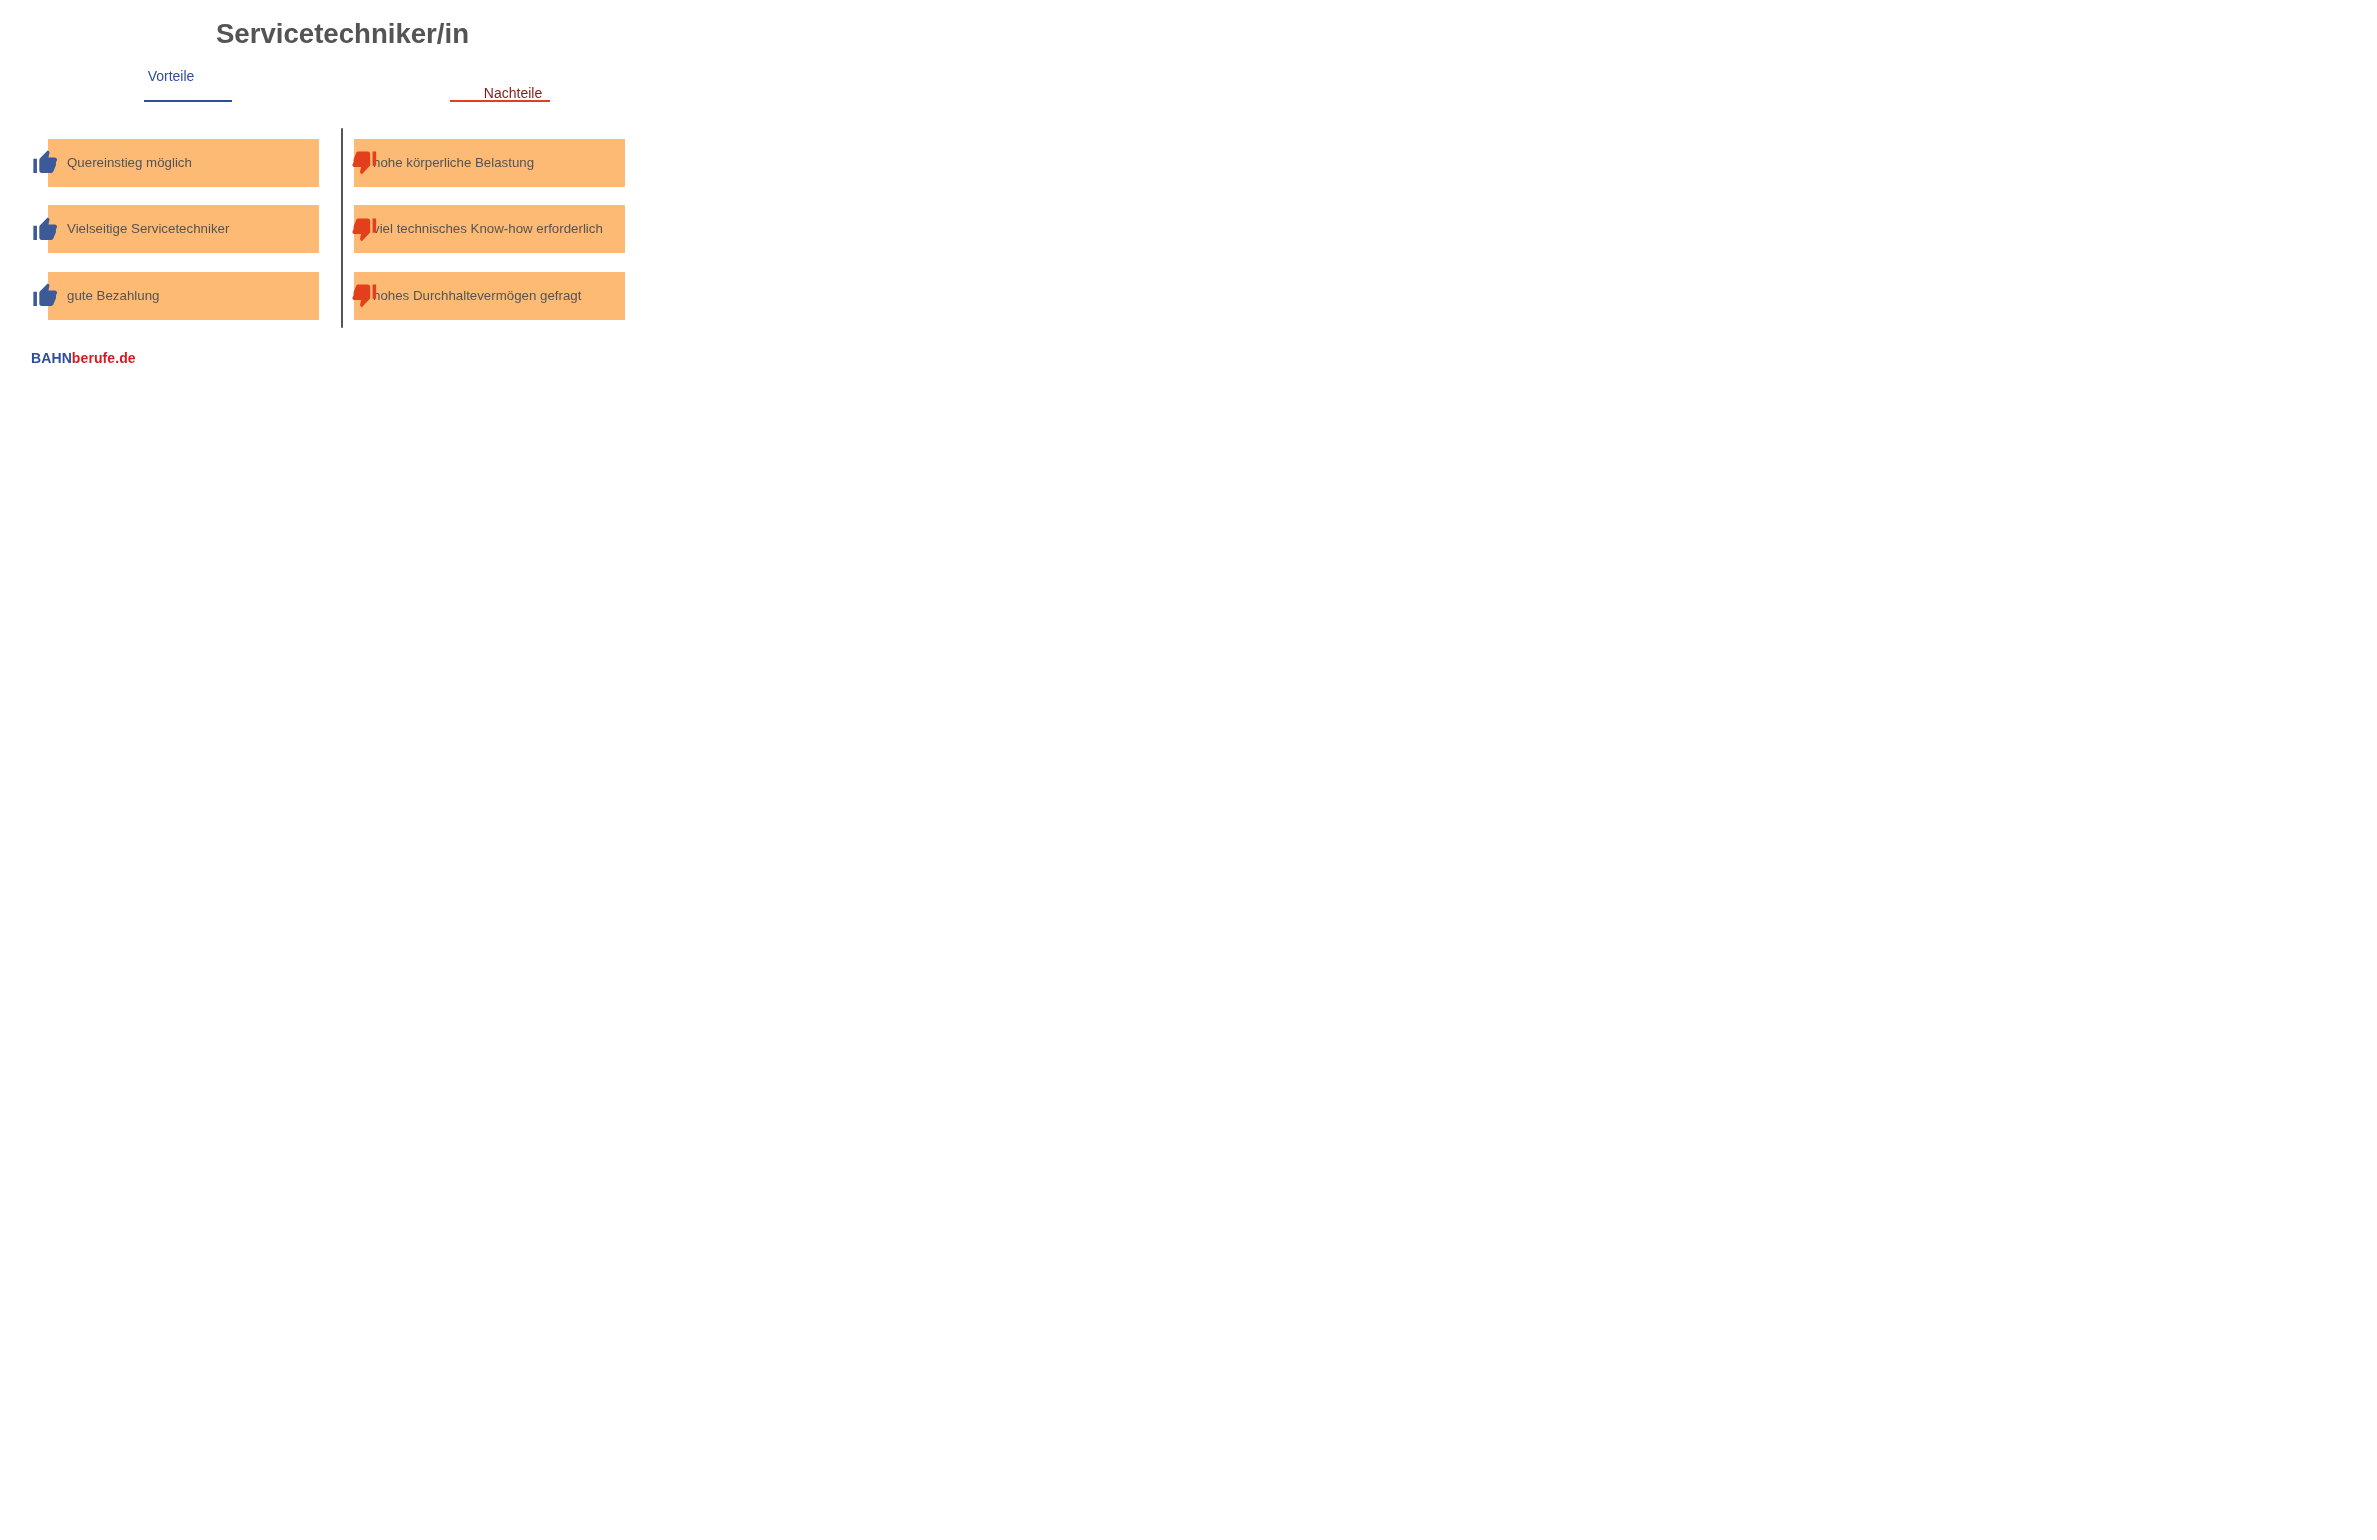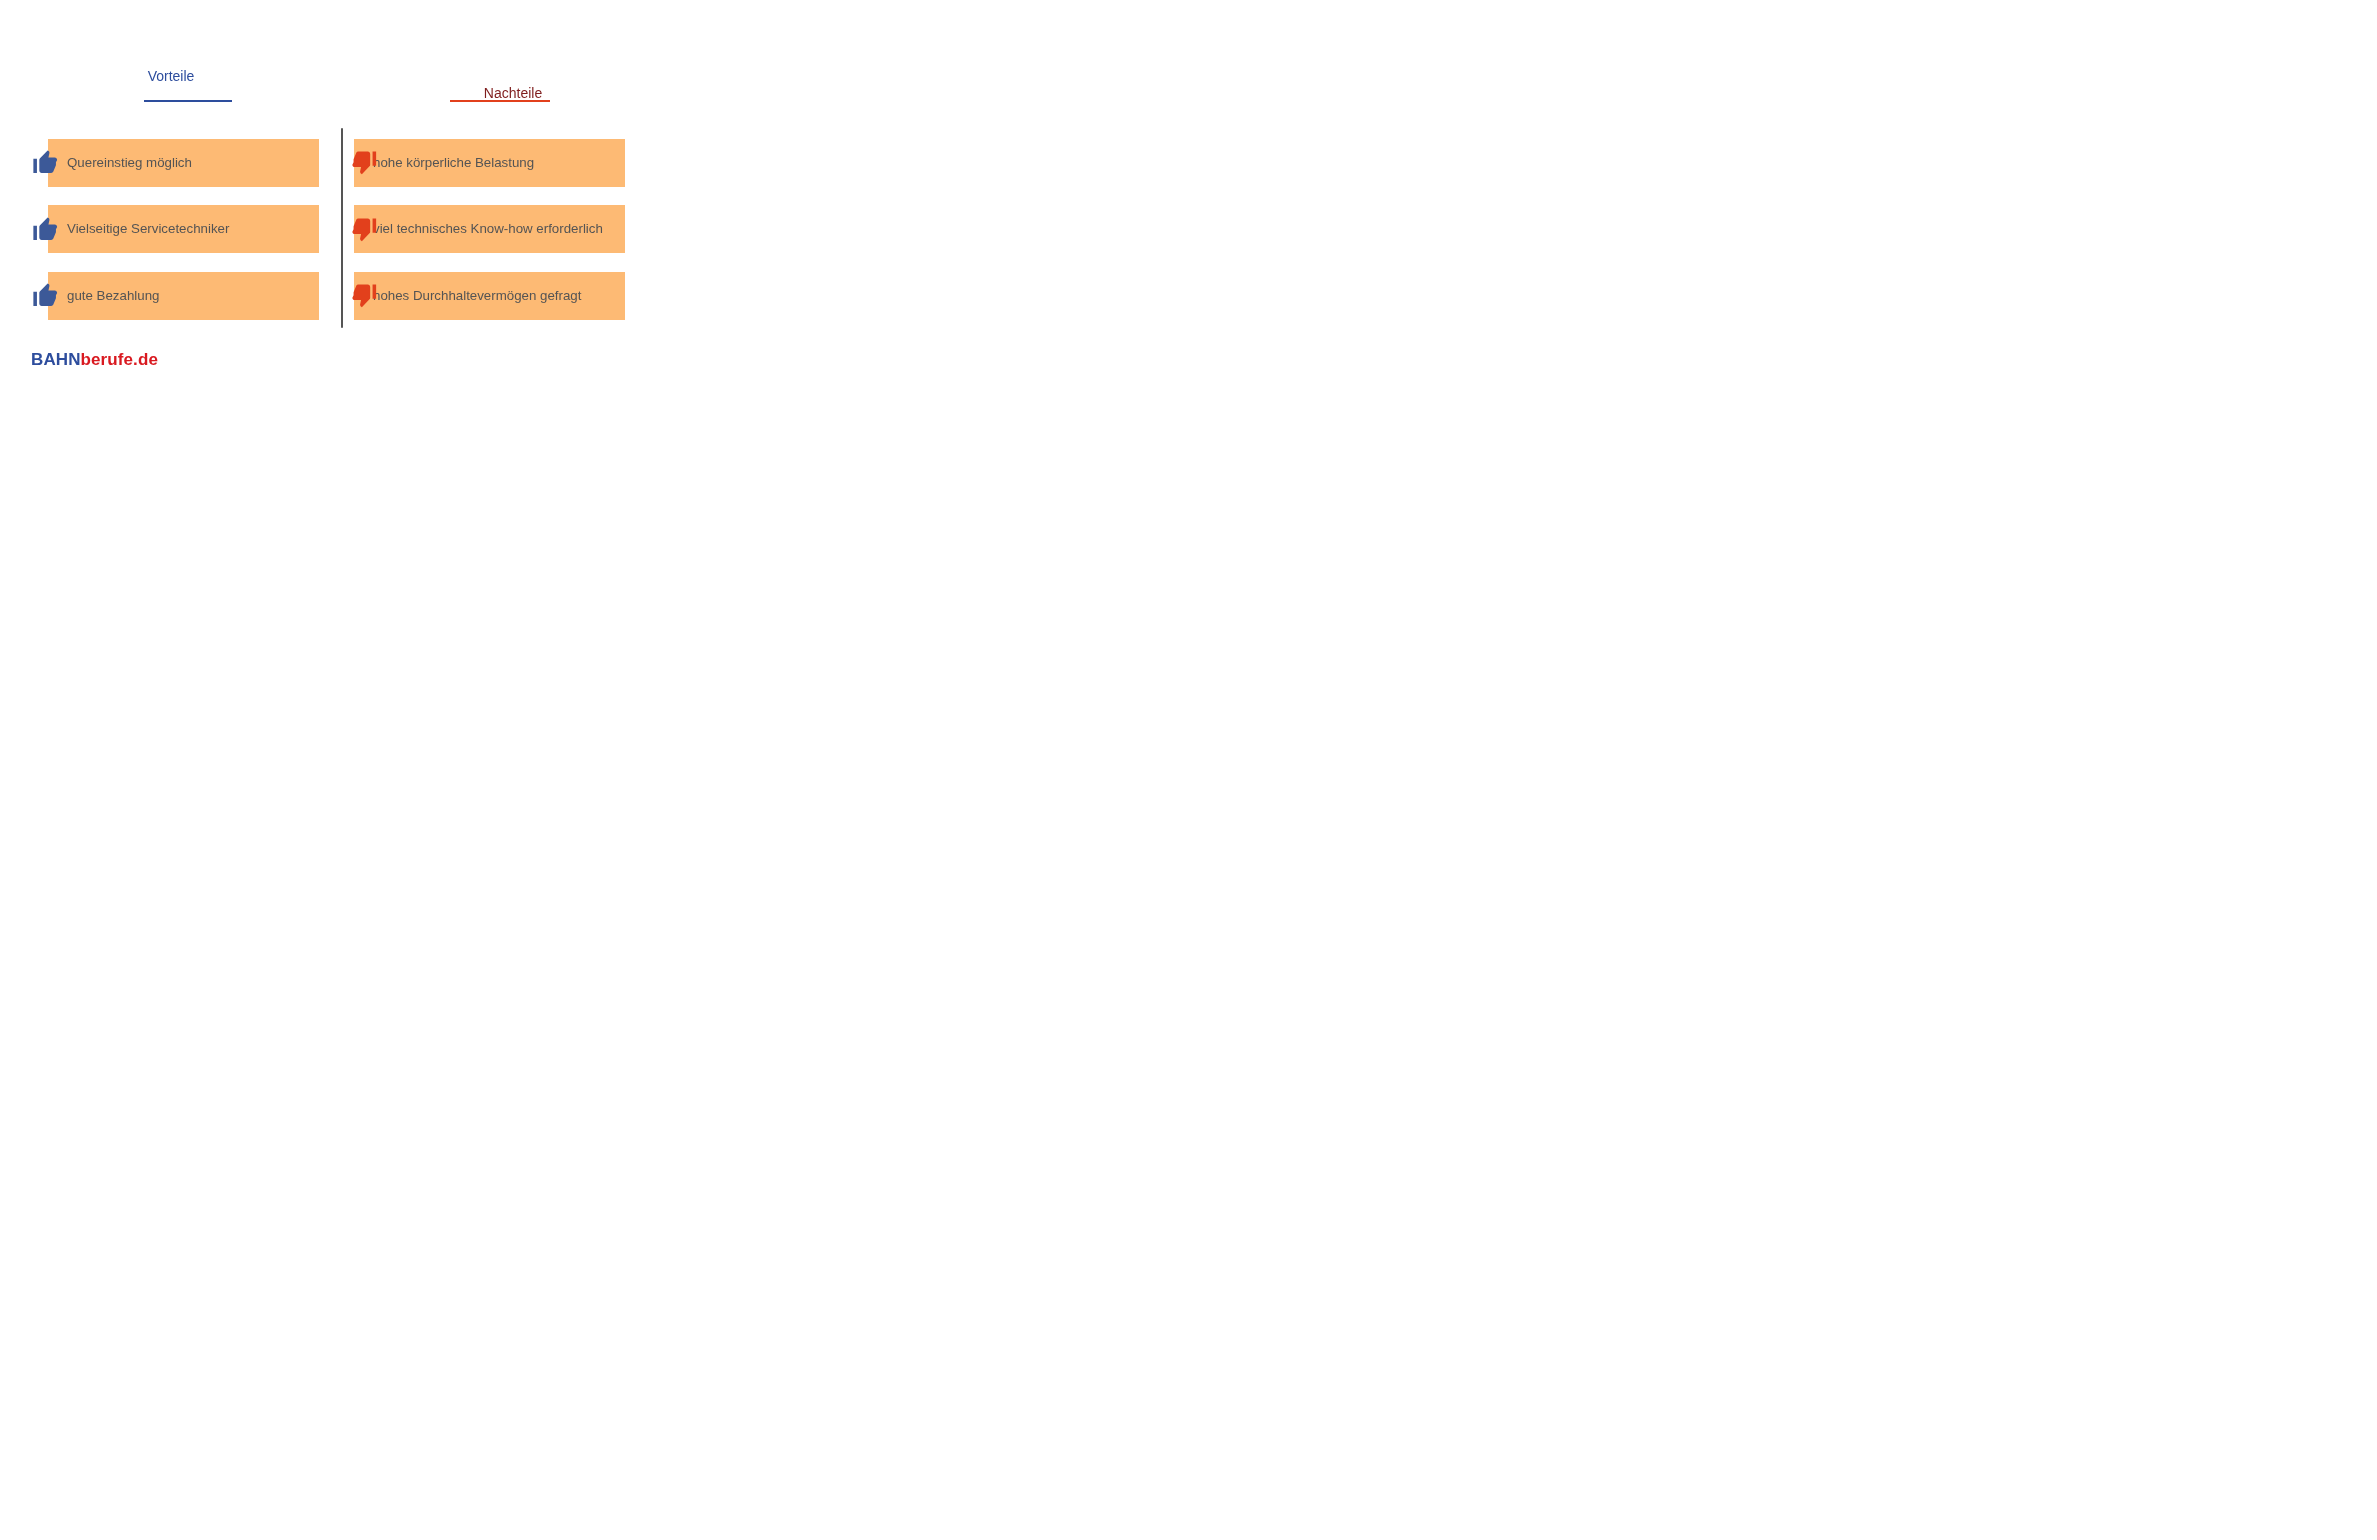--- a/index.html
+++ b/index.html
@@ -78,32 +78,33 @@
   .icon-right { left: 350px; }
   .irow1 { top: 148px; }
   .irow2 { top: 215px; }
   .irow3 { top: 281px; }
   .thumb-up   { fill: #3c5998; }
   .thumb-down { fill: #e2401c; }
   .brand {
     position: absolute;
     left: 31px;
     top: 350px;
-    font-size: 17px;
+    font-size: 14px;
     font-weight: 700;
     letter-spacing: 0.1px;
   }
   .brand .b1 { color: #2d4d9d; }
   .brand .b2 { color: #d91920; }
 </style>
 </head>
 <body>
 
 <div class="canvas">
 
+  <div class="title">Servicetechniker/in</div>
 
   <div class="col-heading left">Vorteile</div>
   <div class="col-heading right">Nachteile</div>
   <div class="underline left"></div>
   <div class="underline right"></div>
 
   <div class="divider"></div>
 
   <div class="item-box left-box row1">
     <span class="item-text">Quereinstieg möglich</span>

